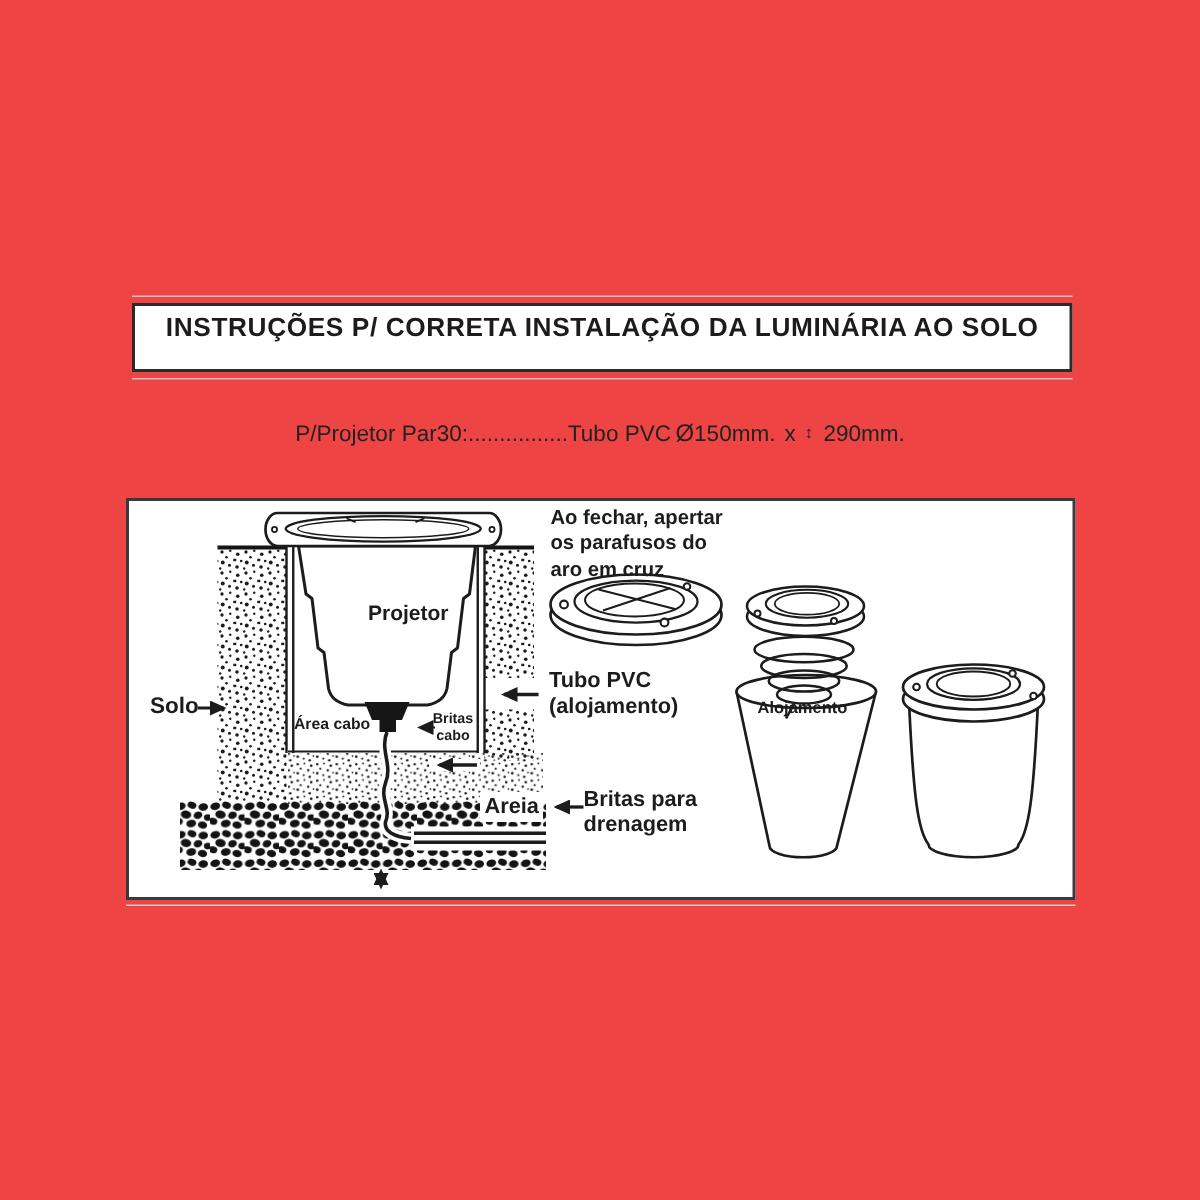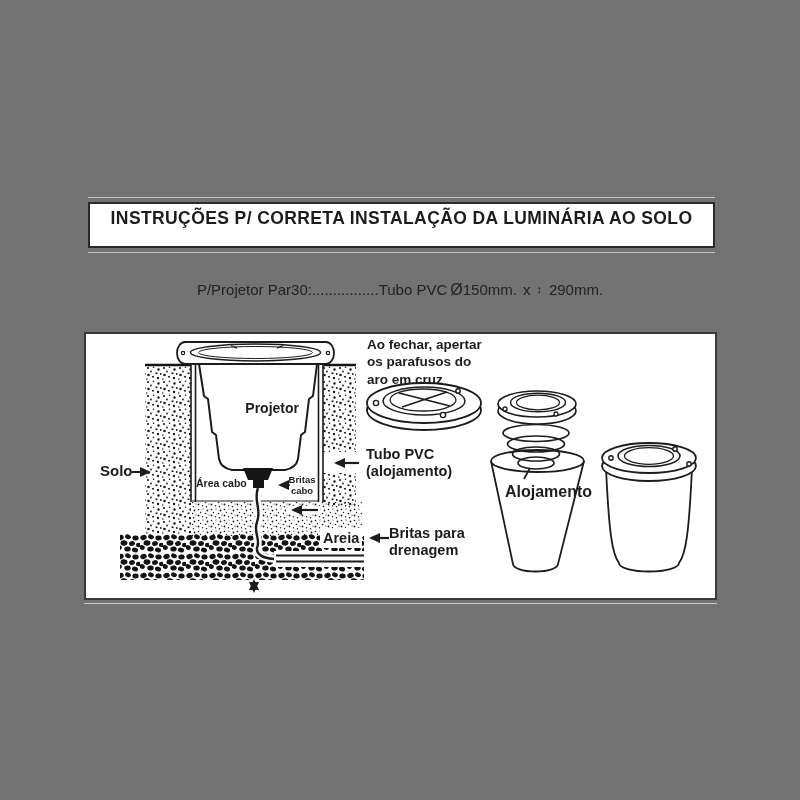--- a/index.html
+++ b/index.html
@@ -1,16 +1,16 @@
 <!DOCTYPE html>
 <html><head>
 <meta charset="utf-8">
 <style>
   html,body{margin:0;padding:0;background:#fff;}
-  .sheet{position:relative;width:800px;height:800px;background:#737373;overflow:hidden;
+  .sheet{position:relative;width:800px;height:800px;background:#ef4444;overflow:hidden;
          font-family:"Liberation Sans", sans-serif;color:#1c1c1c;}
   .title-box{position:absolute;left:88px;top:202px;width:623px;height:42px;
              border:2px solid #2a2a2a;background:#fff;text-align:center;}
   .title-box::before{content:'';position:absolute;left:-2px;right:-2px;top:-7px;border-top:1.5px solid #c6c6c6;}
   .title-box::after{content:'';position:absolute;left:-2px;right:-2px;bottom:-7px;border-bottom:1.5px solid #c6c6c6;}
   .title{margin-top:4px;font-size:17.5px;font-weight:bold;letter-spacing:.4px;}
   .subtitle{margin-top:2px;font-size:12px;font-weight:bold;letter-spacing:.4px;}
   .spec{position:absolute;left:0;top:281px;width:800px;text-align:center;font-size:15px;color:#222;}
   .spec .dia{font-size:16px;margin-left:3px;}
   .spec .mult{margin:0 6px;}
@@ -190,15 +190,15 @@
     <div class="lbl b" style="left:280px;top:112px;font-size:14.5px;line-height:1.18;">
       <div>Tubo PVC</div>
       <div>(alojamento)</div>
     </div>
 
     <div class="lbl b" style="left:303px;top:191px;font-size:14.5px;line-height:1.18;">
       <div>Britas para</div>
       <div>drenagem</div>
     </div>
 
-    <div class="lbl b" style="left:419px;top:148px;font-size:16px;text-align:right;">Alojamento</div>
+    <div class="lbl b" style="left:419px;top:132px;font-size:11px;text-align:right;">Alojamento</div>
   </div>
 </div>
 
 </body></html>

